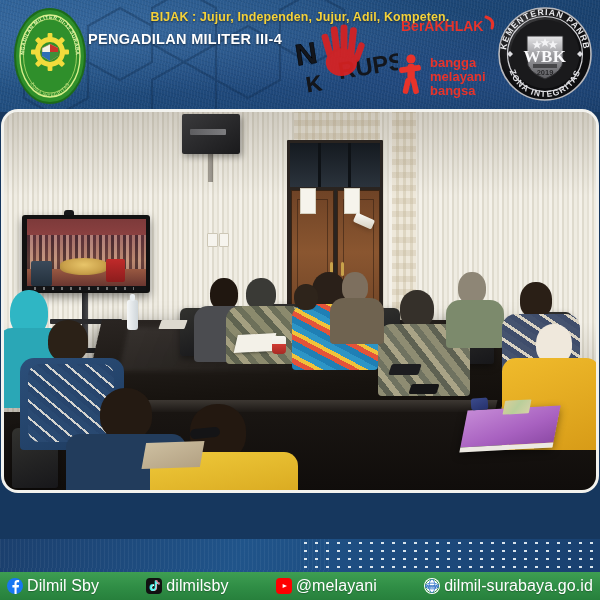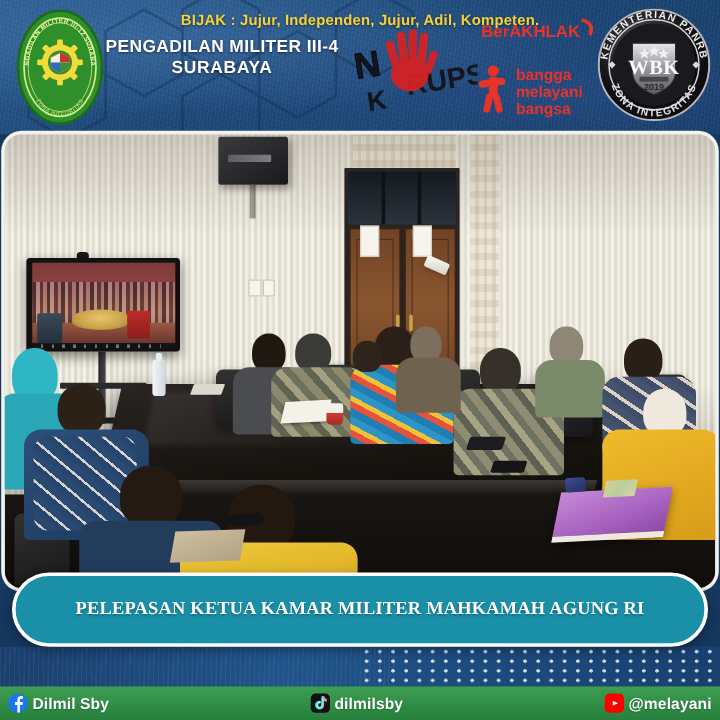--- a/index.html
+++ b/index.html
@@ -324,23 +324,22 @@
 
   
   .social-bar {
     position:absolute; left:0; top:572px; width:600px; height:28px;
     background:linear-gradient(180deg,#3e9e52 0%,#2f8d45 55%,#27803c 100%);
     display:flex; align-items:center; justify-content:space-between;
     padding:0 7px; z-index:8;
   }
   .social-item { display:flex; align-items:center; gap:4px; }
   .social-item .lbl {
-    color:#ffffff; font-size:13px; letter-spacing:.1px; white-space:nowrap;
+    color:#ffffff; font-size:16px; letter-spacing:.1px; white-space:nowrap;
     text-shadow:0 1px 1px rgba(0,0,0,.25);
-    font-weight:bold;
   }
   .ico { width:16px; height:16px; border-radius:3px; flex:0 0 auto;
     display:flex; align-items:center; justify-content:center; }
   .ico-fb { background:#1877f2; border-radius:50%; }
   .ico-ig { background:linear-gradient(45deg,#f9ce34 0%,#ee2a7b 50%,#6228d7 100%); border-radius:5px; }
   .ico-tt { background:#111; border-radius:4px; }
   .ico-yt { background:#ff0000; border-radius:4px; }
   .ico-www { background:#ffffff; border-radius:50%; }
 </style>
 </head>
@@ -391,21 +390,20 @@
         <circle r="10" fill="#2f8f2b"></circle>
         <path d="M0,-8 L8,-4 L8,4 L0,9 L-8,4 L-8,-4 Z" fill="#f4f1e4" stroke="#8a7b2c" stroke-width="0.6"></path>
         <path d="M0,-8 L8,-4 L8,0 L0,0 Z" fill="#c9342b"></path>
         <path d="M-8,0 L0,0 L0,9 L-8,4 Z" fill="#2e6fb5"></path>
         <path d="M0,0 L8,0 L8,4 L0,9 Z" fill="#3f8f3a"></path>
       </g>
     </svg>
 
     <div class="title-block">
       <div class="l1">PENGADILAN MILITER III-4</div>
-      <div class="l2">SURABAYA</div>
     </div>
 
     <svg class="korupsi" viewBox="0 0 104 84">
       <g transform="rotate(-9 52 42)">
         <text x="2" y="44" font-family="Liberation Sans, sans-serif" font-weight="bold" font-size="30" fill="#13161c" stroke="#000" stroke-width="0.6">N</text>
         <text x="8" y="72" font-family="Liberation Sans, sans-serif" font-weight="bold" font-size="22" fill="#13161c">K</text>
         <text x="42" y="64" font-family="Liberation Sans, sans-serif" font-weight="bold" font-size="24" fill="#13161c">RUPSI</text>
       </g>
       <g fill="#d92121" opacity="0.92" transform="translate(18,4) scale(0.92)">
         <ellipse cx="32" cy="48" rx="17" ry="15"></ellipse>
@@ -626,23 +624,20 @@
       <div class="money"></div>
     </div>
   </div>
 
   <div class="tagline-band">
     <div class="tex2"></div>
     <div class="dots"></div>
   </div>
   <div class="tagline">BIJAK : Jujur, Independen, Jujur, Adil, Kompeten.</div>
 
-  <div class="caption-box">
-    <span>PELEPASAN KETUA KAMAR MILITER MAHKAMAH AGUNG RI</span>
-  </div>
 
   <div class="social-bar">
 
     <div class="social-item">
       <span class="ico ico-fb">
         <svg width="16" height="16" viewBox="0 0 16 16">
             <path d="M9.6 16V9.6h2.1l.33-2.5H9.6V5.53c0-.72.2-1.2 1.23-1.2h1.3V2.1C11.9 2.06 11.2 2 10.4 2 8.7 2 7.5 3.04 7.5 4.96V7.1H5.4v2.5h2.1V16z" fill="#fff"></path>
           </svg>
       </span>
       <span class="lbl">Dilmil Sby</span>
@@ -663,15 +658,27 @@
     <div class="social-item">
       <span class="ico ico-yt">
         <svg width="16" height="16" viewBox="0 0 16 16">
           <rect x="1.3" y="3.6" width="13.4" height="8.8" rx="2.4" fill="#ff0000"></rect>
           <polygon points="6.6,5.9 11,8 6.6,10.1" fill="#fff"></polygon>
         </svg>
       </span>
       <span class="lbl">@melayani</span>
     </div>
 
+    <div class="social-item">
+      <span class="ico ico-www">
+        <svg width="16" height="16" viewBox="0 0 16 16">
+          <circle cx="8" cy="8" r="6.6" fill="#ffffff" stroke="#2f8d45" stroke-width="1"></circle>
+          <ellipse cx="8" cy="8" rx="6.6" ry="2.9" fill="none" stroke="#3f7fd0" stroke-width="0.9"></ellipse>
+          <ellipse cx="8" cy="8" rx="2.9" ry="6.6" fill="none" stroke="#3f7fd0" stroke-width="0.9"></ellipse>
+          <line x1="1.4" y1="8" x2="14.6" y2="8" stroke="#3f7fd0" stroke-width="0.9"></line>
+          <text x="8" y="10.2" text-anchor="middle" font-family="Liberation Sans, sans-serif" font-size="5.6" font-weight="bold" fill="#2f6fc0">www</text>
+        </svg>
+      </span>
+      <span class="lbl">dilmil-surabaya.go.id</span>
+    </div>
 
   </div>
 </div>
 
 </body></html>

